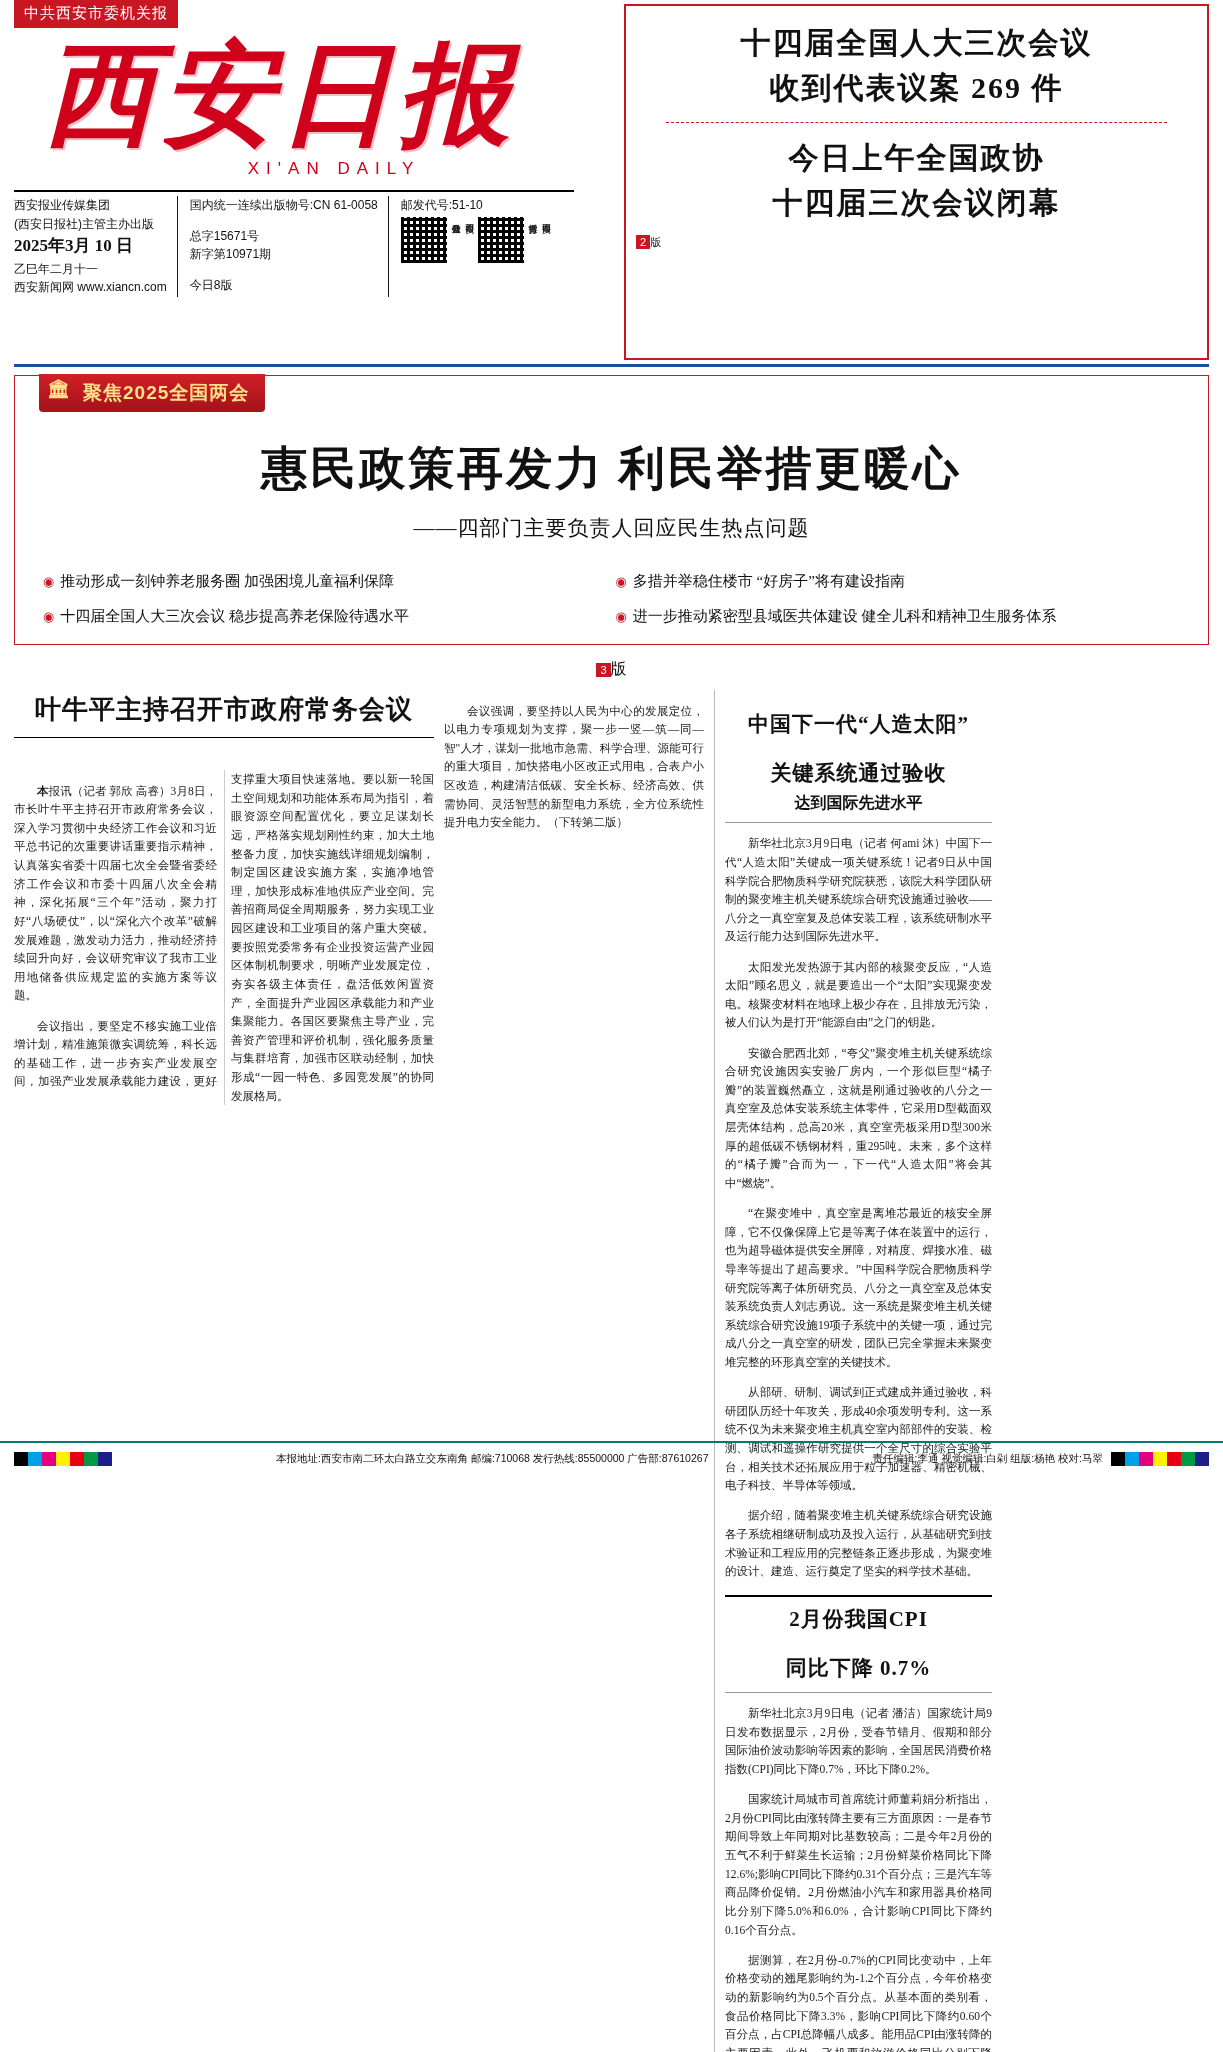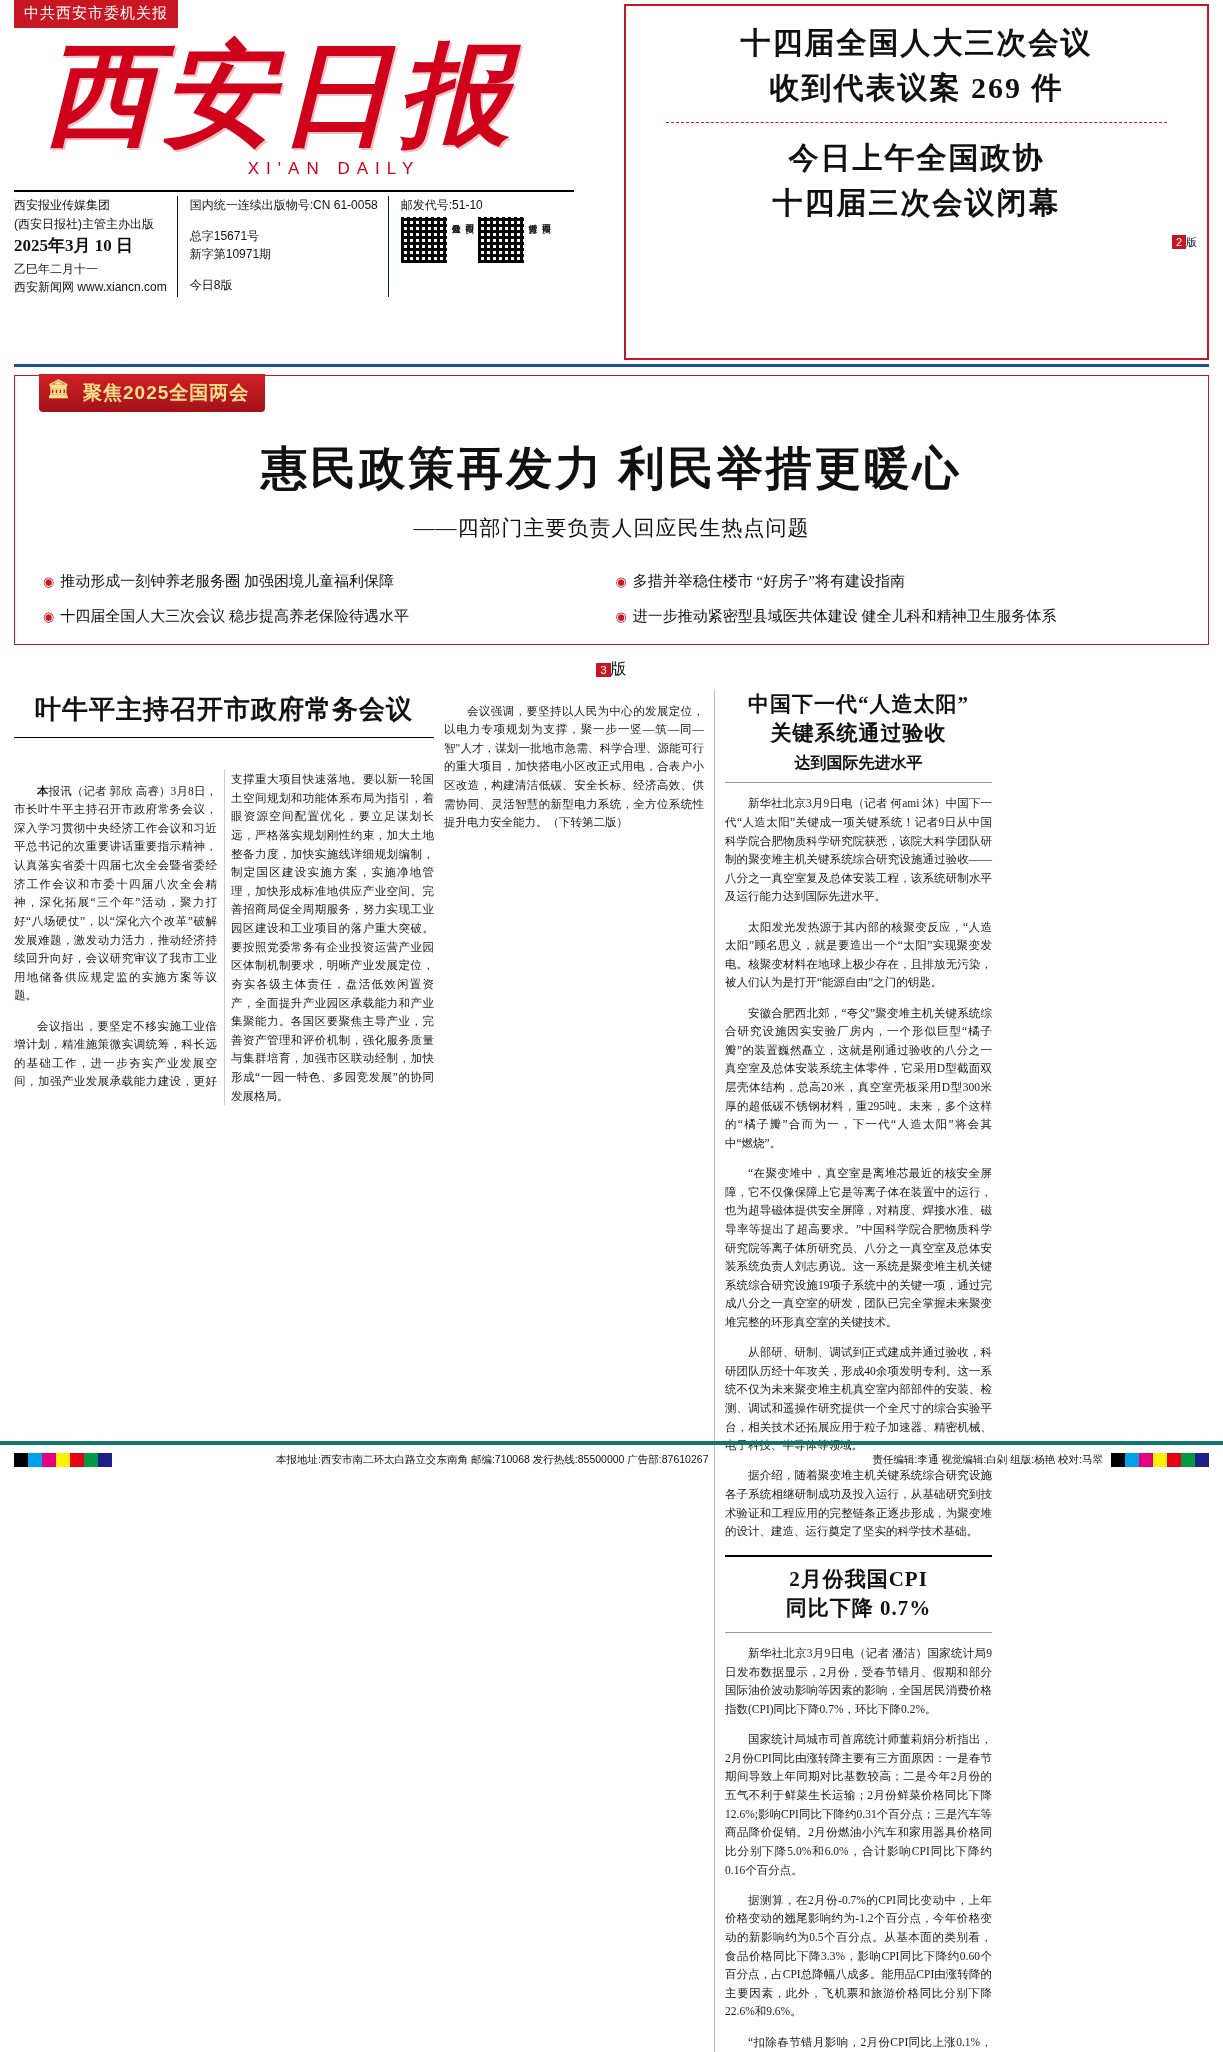--- a/index.html
+++ b/index.html
@@ -51,21 +51,21 @@
       background-blend-mode:multiply; }
   .qr-lbl { font-size:9px; writing-mode:vertical-rl; text-orientation:upright;
     line-height:1.05; color:#111; font-family:"Liberation Sans",sans-serif;}
 
   .mast-right { flex:1; border:2px solid #c81622; margin:4px 0 0 10px; padding:14px 10px; }
   .headline-box { text-align:center; }
   .hb-line { font-size:30px; font-weight:bold; letter-spacing:2px; line-height:1.5; }
   .hb-sep { border-top:1px dashed #c81622; margin:12px 30px; }
   .pg-badge { display:inline-block; background:#c81622; color:#fff; font-size:11px;
     padding:1px 4px; font-family:"Liberation Sans",sans-serif; }
-  .pg-badge-wrap { text-align:right; margin-top:10px; font-size:11px; }
+  .pg-badge-wrap { text-align:left; margin-top:10px; font-size:11px; }
   .pg-badge-wrap .suffix{ font-size:11px; }
 
   .blue-rule { border-top:3px solid #1a4fa0; margin:4px 0 0 0; }
 
   
   .lianghui { border:1.5px solid #c81622; margin-top:8px; position:relative; padding:0 0 10px 0; }
   .lh-tag {
     position:absolute; left:24px; top:-2px;
     background:linear-gradient(180deg,#d21f26,#a3121a);
     color:#ffe08a; font-size:19px; font-weight:bold; padding:6px 16px 6px 44px;
@@ -87,26 +87,26 @@
   .col2 { width:260px; }
   .col3 { width:278px; border-left:1px solid #bbb; padding-left:10px;}
   .art-title { font-size:26px; font-weight:bold; text-align:center; letter-spacing:1px; margin:2px 0 10px 0; }
   .art-rule { border-top:1px solid #000; margin:6px 0 8px 0; }
   .para { font-size:11.5px; line-height:1.62; text-align:justify; text-indent:2em; color:#1a1a1a; }
   .para.lead::first-letter { font-weight:bold; }
   .cols2 { column-count:2; column-gap:14px; column-rule:1px solid #ccc;margin-top:32px; }
   .cols2 .para { text-indent:2em; }
 
   
-  .rbox-title { font-size:21px; font-weight:bold; text-align:center; line-height:1.4; letter-spacing:1px; }
+  .rbox-title { font-size:21px; font-weight:bold; text-align:center; line-height:1.4; letter-spacing:1px;margin-top:20px; }
   .rbox-sub { font-size:16px; font-weight:bold; text-align:center; margin-top:4px; }
   .thin-rule { border-top:1px solid #999; margin:8px 0; }
 
   
-  .footer { position:absolute; left:0; right:0; bottom:0; height:34px; border-top:4px solid #0f766e;
+  .footer { position:absolute; left:0; right:0; bottom:0; height:34px; border-top:2px solid #0f766e;
     display:flex; align-items:center; font-size:10.5px; font-family:"Liberation Sans",sans-serif; padding:0 14px; }
   .swatches { display:flex; gap:0; }
   .sw { width:14px; height:14px; }
   .footer-center { flex:1; text-align:center; }
 </style>
 </head>
 <body>
 
 <div class="page">
 

